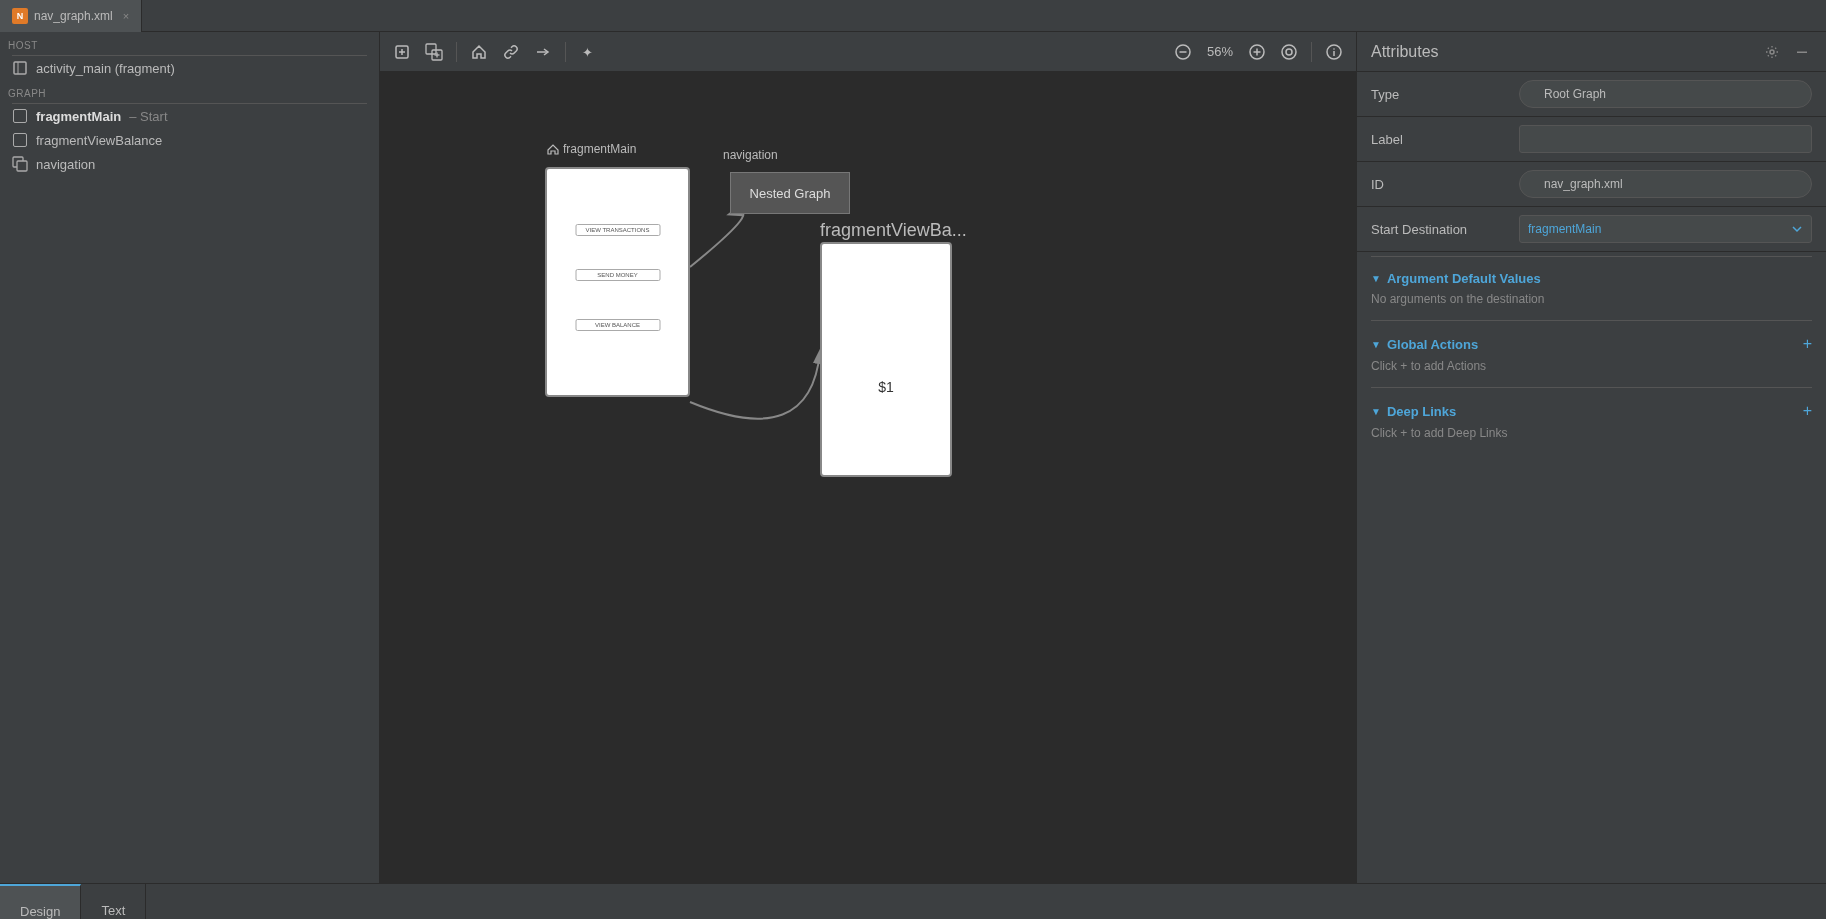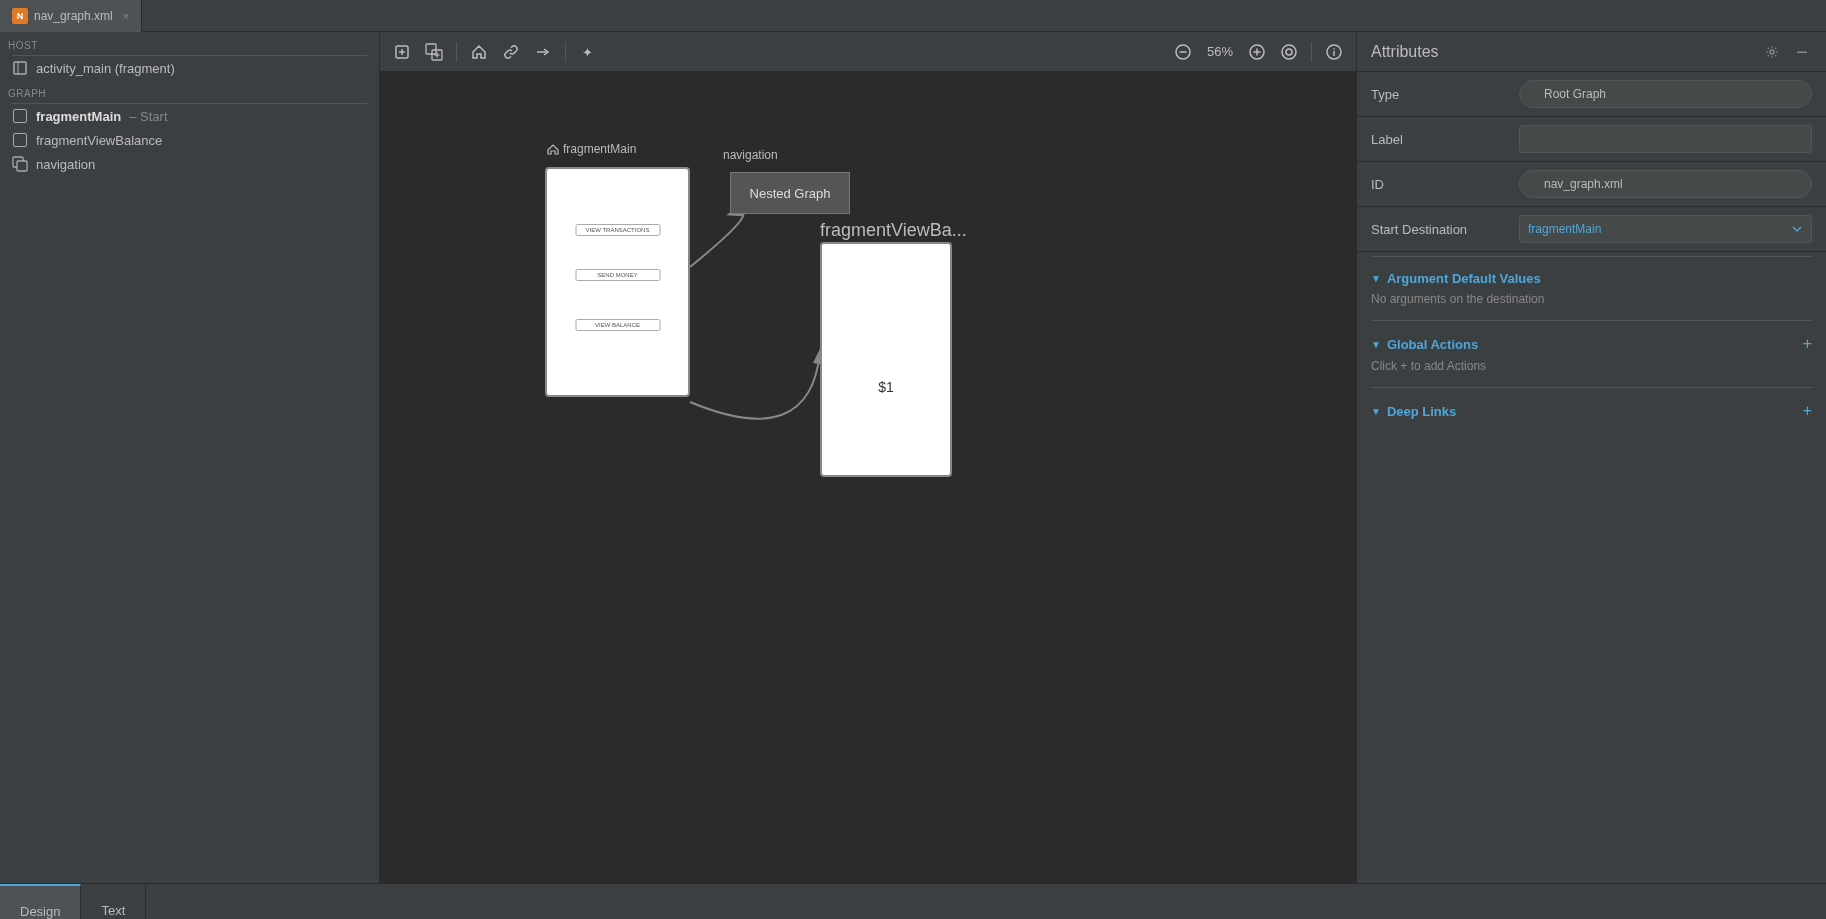--- a/index.html
+++ b/index.html
@@ -654,20 +654,23 @@
 
     <hr class="right-panel-divider">
 
     <div class="section-header">
       <div class="section-header-title">
         <span class="chevron">▼</span>
         <span>Deep Links</span>
       </div>
       <div class="section-add-btn">+</div>
     </div>
+    <div class="section-body">
+      <span>Click + to add Deep Links</span>
+    </div>
 
   </div>
 </div>
 
 <div class="bottom-bar">
   <div class="bottom-tab active">
     <span>Design</span>
   </div>
   <div class="bottom-tab">
     <span>Text</span>

